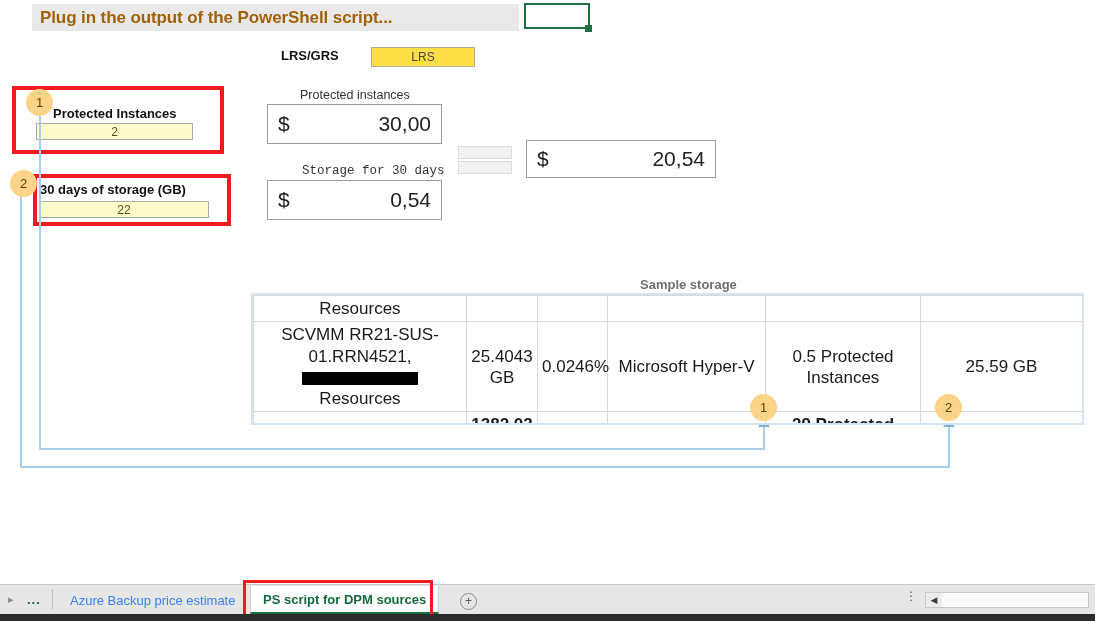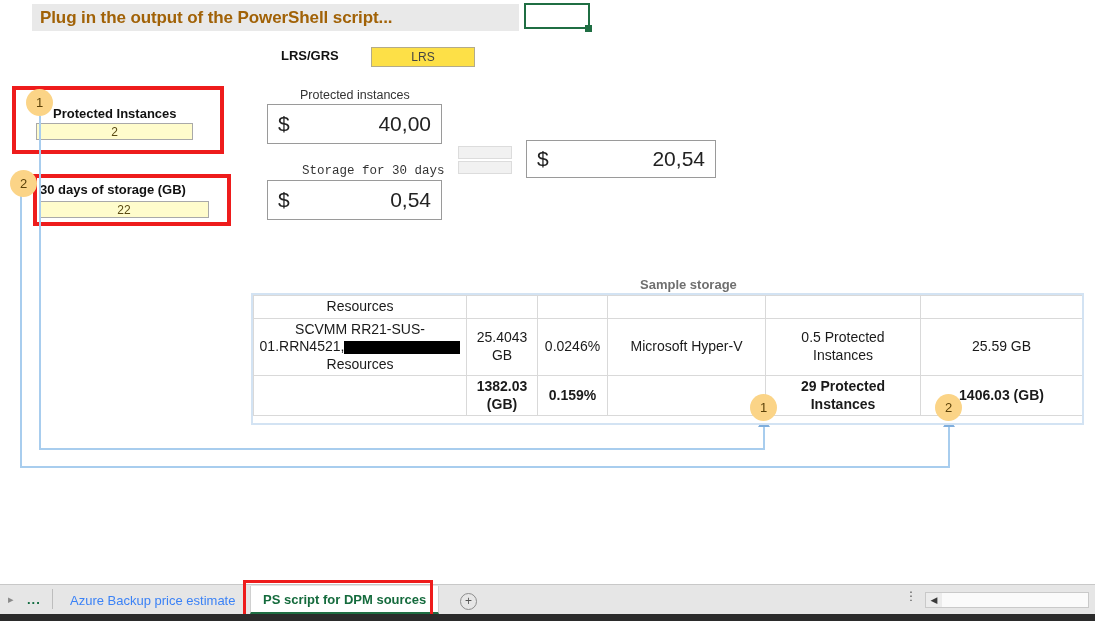--- a/index.html
+++ b/index.html
@@ -136,21 +136,21 @@
     position: absolute; left: 251px; top: 293px;
     width: 833px; height: 132px;
     border: 2px solid #d3e3f3;
     background: #fff;
     overflow: hidden;
   }
   table.sample {
     border-collapse: collapse;
     width: 829px;
     table-layout: fixed;
-    font-size: 14px; color: #1a1a1a;
+    font-size: 17px; color: #1a1a1a;
     background: #fff;
   }
   table.sample td {
     border: 1px solid #d9d9d9;
     text-align: center;
     vertical-align: middle;
     padding: 2px 4px;
     line-height: 1.25;
   }
   .r-clip { height: 10px; }
@@ -254,21 +254,21 @@
 
   <div class="field-label" id="label-2">30 days of storage (GB)</div>
   <div class="yellow-input" id="yellow-2">22</div>
 
   <div class="badge" id="badge-1">1</div>
   <div class="badge" id="badge-2">2</div>
 
   <div class="price-caption" id="cap-1">Protected instances</div>
   <div class="price-box" id="price-1">
     <span class="cur">$</span>
-    <span class="amt">40,00</span>
+    <span class="amt">30,00</span>
   </div>
 
   <div class="price-caption" id="cap-2">Storage for 30 days</div>
   <div class="price-box" id="price-2">
     <span class="cur">$</span>
     <span class="amt">0,54</span>
   </div>
 
   <div class="grey-cell" id="grey-1"></div>
   <div class="grey-cell" id="grey-2"></div>

